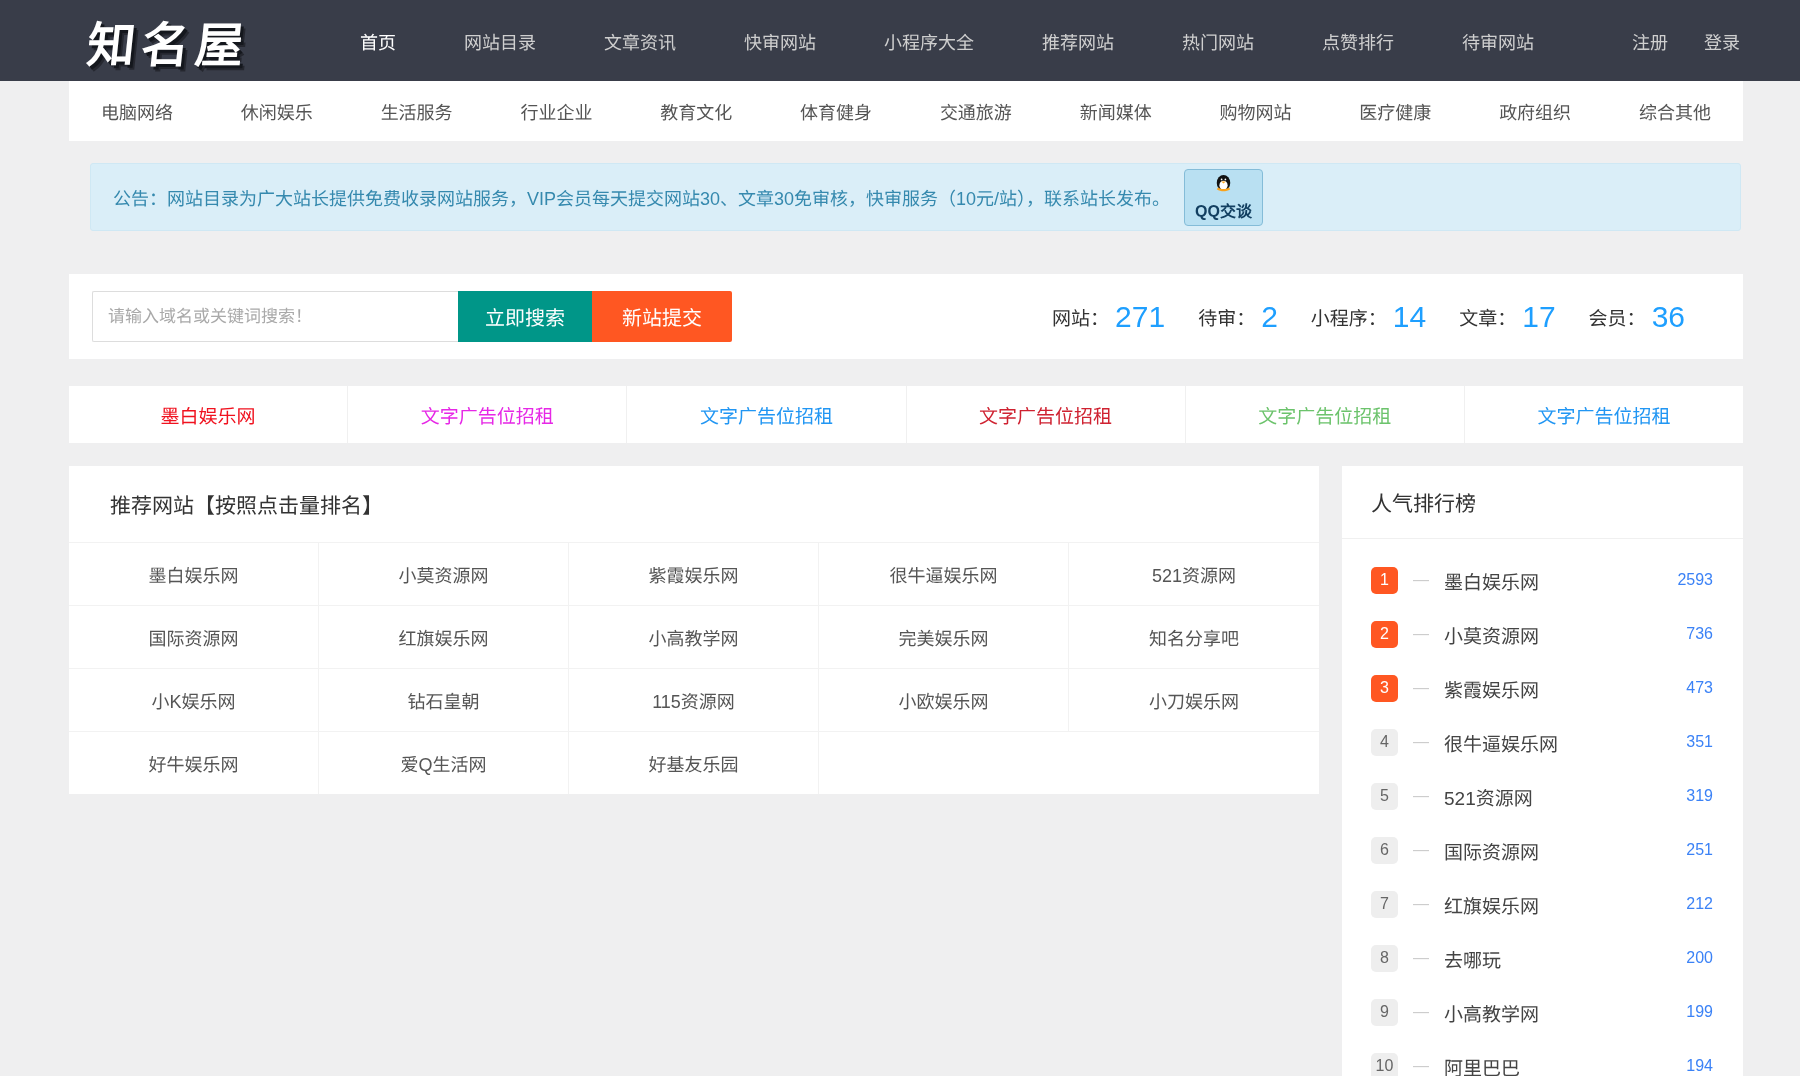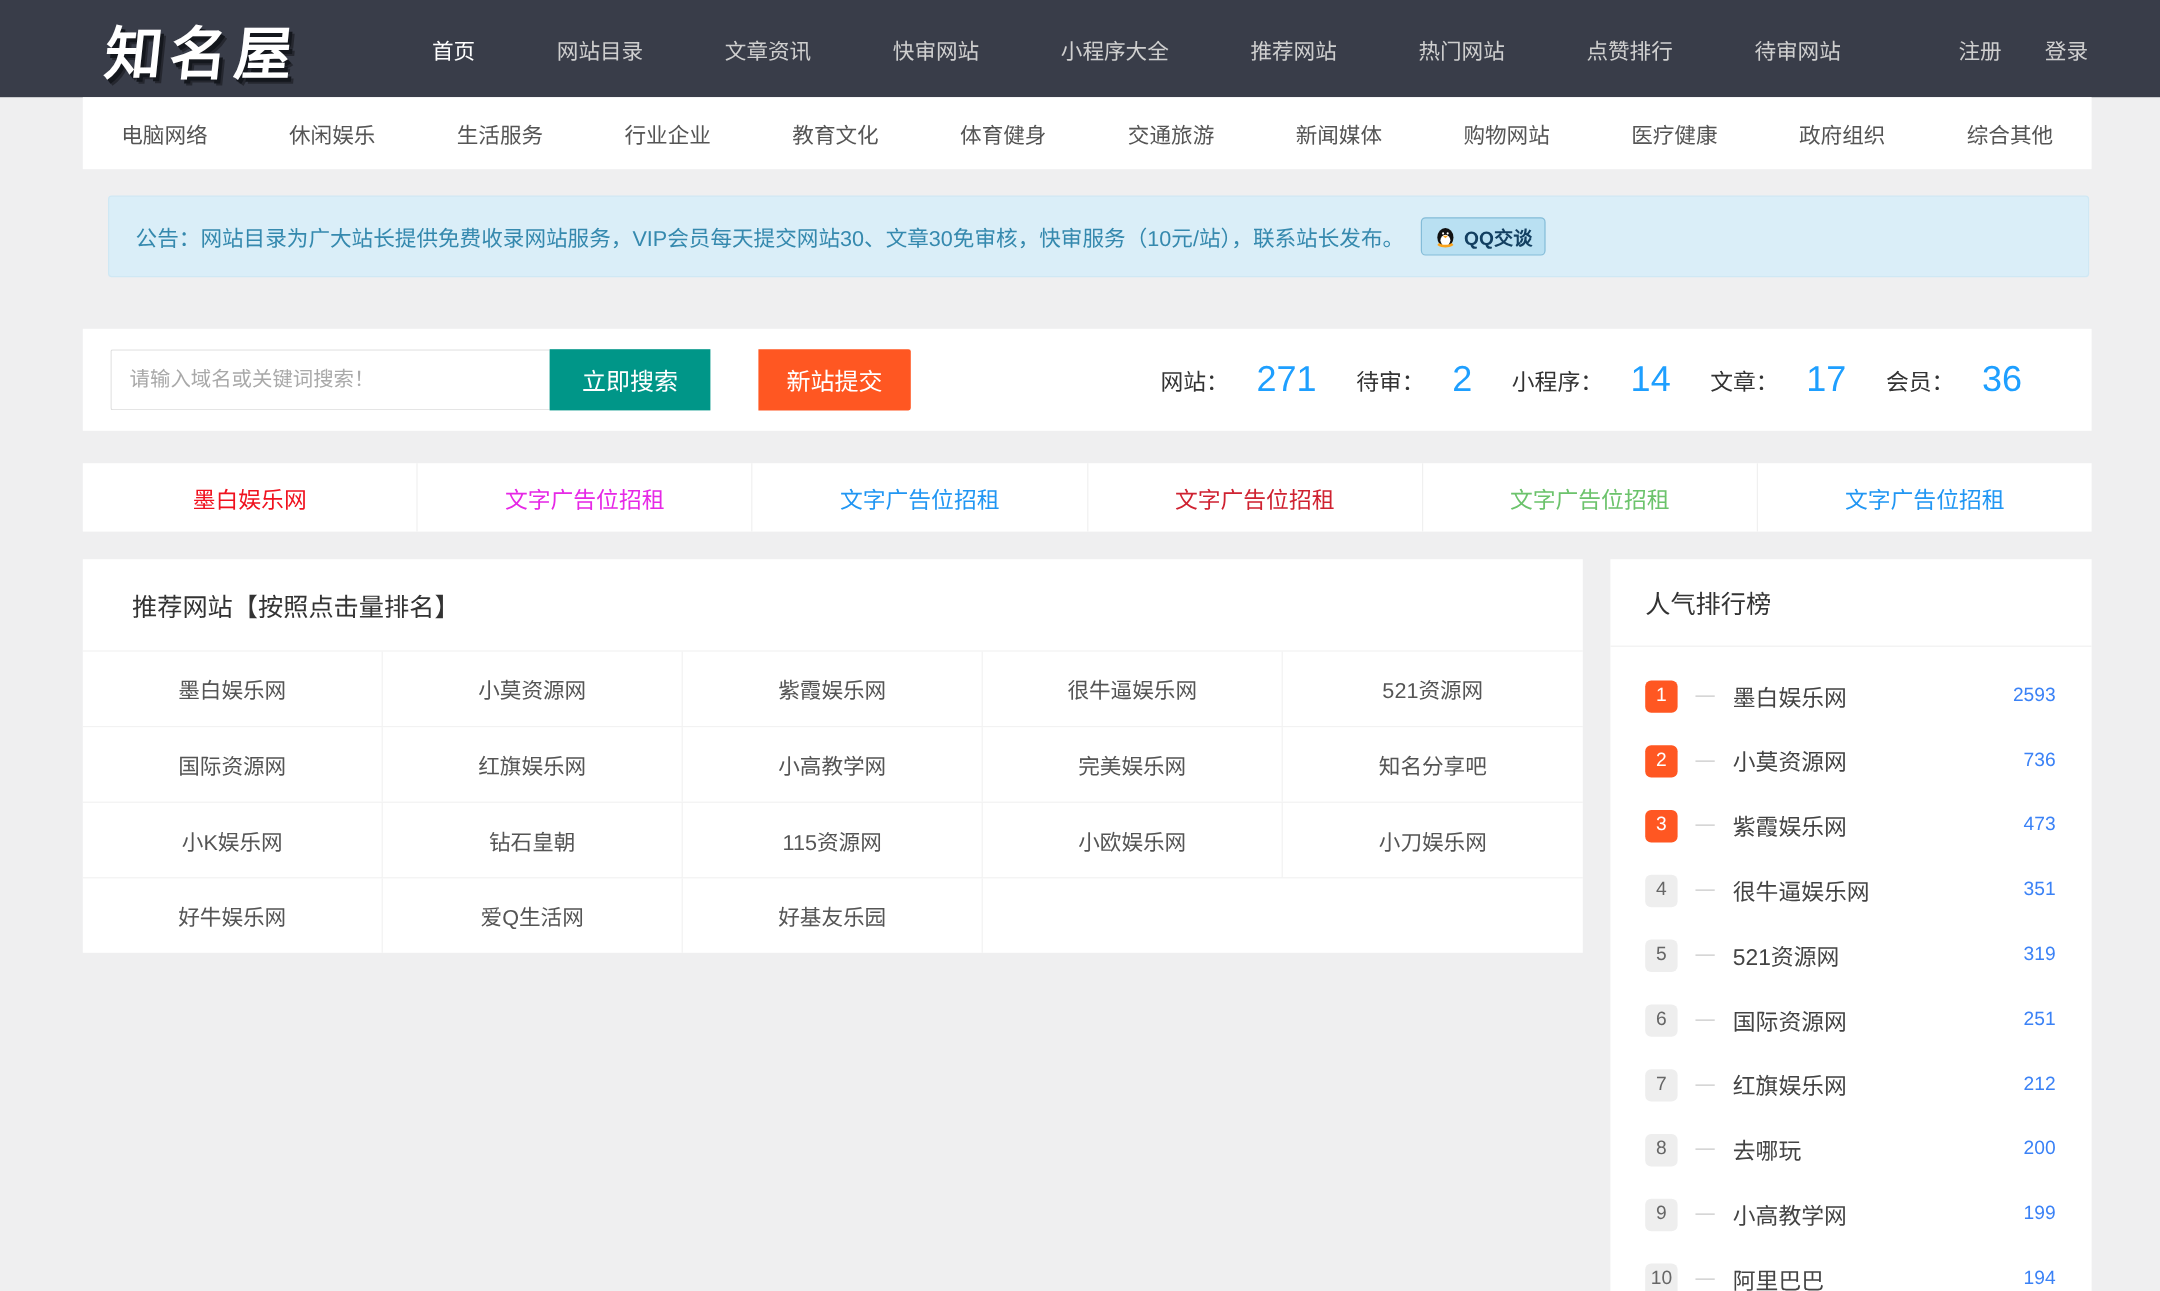--- a/index.html
+++ b/index.html
@@ -36,46 +36,46 @@
   
   .announcement {
     margin:22px 2px 0 21px; height:68px; background:#daeef8;
     border:1px solid #cfe8f4; border-radius:3px;
     display:flex; align-items:center; padding-left:22px;
   }
   .announce-text { color:#3589ae; font-size:18px; }
   .qq-btn {
     margin-left:14px; display:inline-flex; align-items:center; gap:6px;
     background:#b9e0f2; border:1px solid #84bcd8; border-radius:4px;
-    padding:3px 10px; cursor:pointer;
+    padding:3px 10px; cursor:pointer;flex-direction:column;
   }
   .qq-label { color:#123f61; font-weight:bold; font-size:16px; }
 
   
   .search-panel {
     margin-top:43px; height:85px; background:#fff;
     display:flex; align-items:center; justify-content:space-between;
     padding:0 58px 0 23px;
   }
   .search-box { display:flex; }
   .search-box input {
     width:366px; height:51px; border:1px solid #ddd; border-right:none;
     padding:0 15px; font-size:17px; color:#333; border-radius:2px 0 0 2px; outline:none;
     font-family:inherit;
   }
   .search-box input::placeholder { color:#a9a9a9; }
   .btn-search, .btn-submit {
     height:51px; border:none; color:#fff; font-size:20px; cursor:pointer; font-family:inherit;
   }
   .btn-search { width:134px; background:#009688; }
-  .btn-submit { width:127px; background:#FF5722; border-radius:0 2px 2px 0;margin-left:40px; }
+  .btn-submit { width:140px; background:#FF5722; border-radius:0 2px 2px 0; }
   .stats { display:flex; align-items:center; gap:33px; }
   .stat { display:flex; align-items:center; }
   .stat-label { font-size:19px; color:#333; }
-  .stat-value { font-size:30px; color:#1E9FFF; margin-left:23px; }
+  .stat-value { font-size:30px; color:#1E9FFF; margin-left:6px; }
 
   
   .ad-row { margin-top:27px; height:57px; background:#fff; display:flex; }
   .ad-cell {
     flex:1; display:flex; align-items:center; justify-content:center;
     font-size:19px; border-right:1px solid #f0f0f0;
   }
   .ad-cell:last-child { border-right:none; }
 
   

